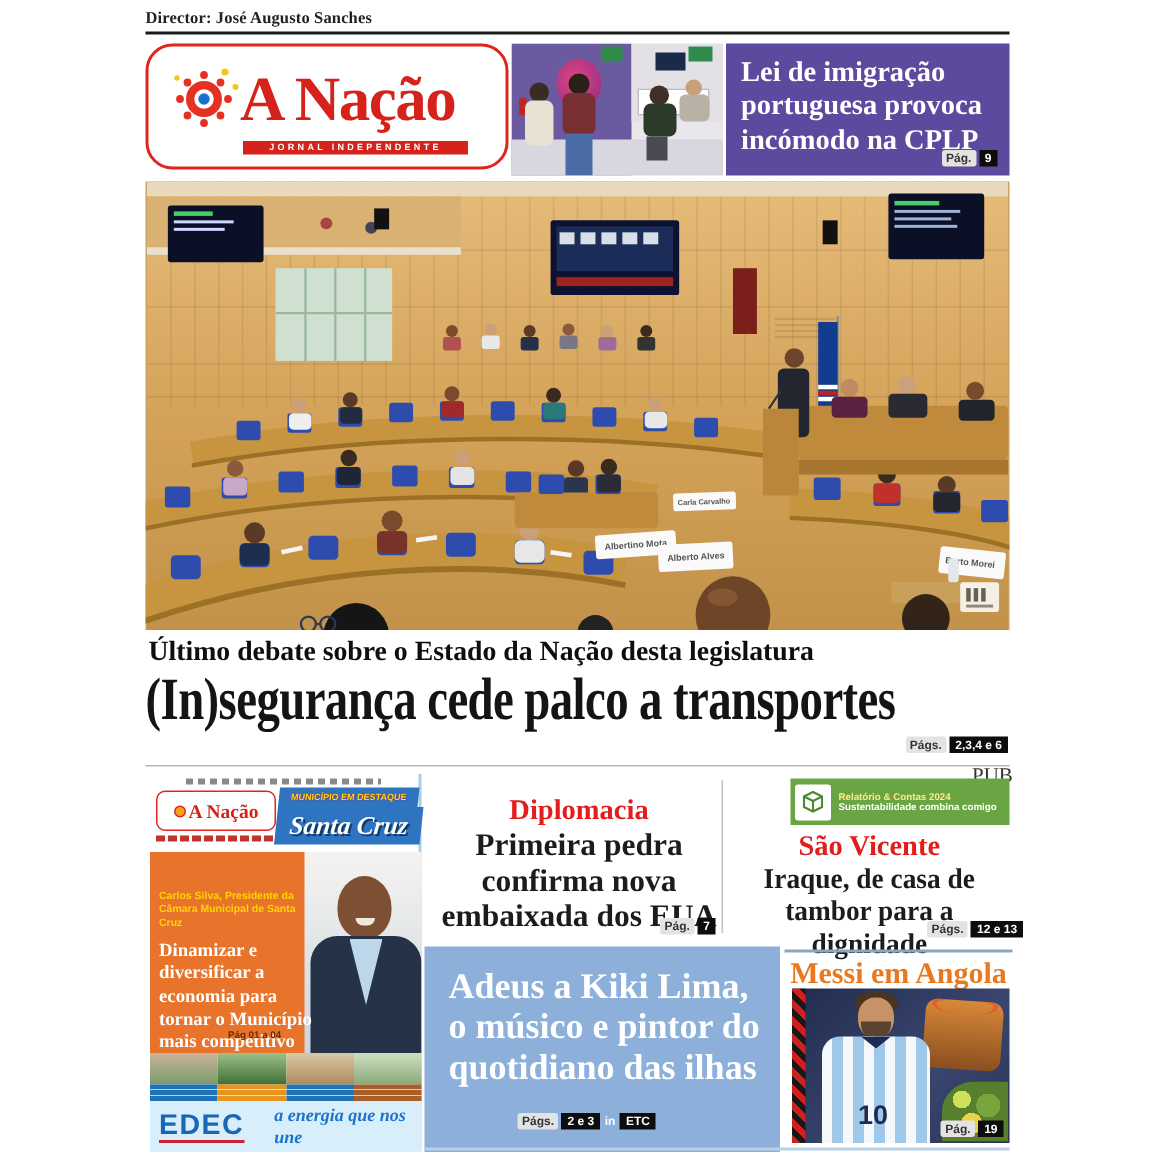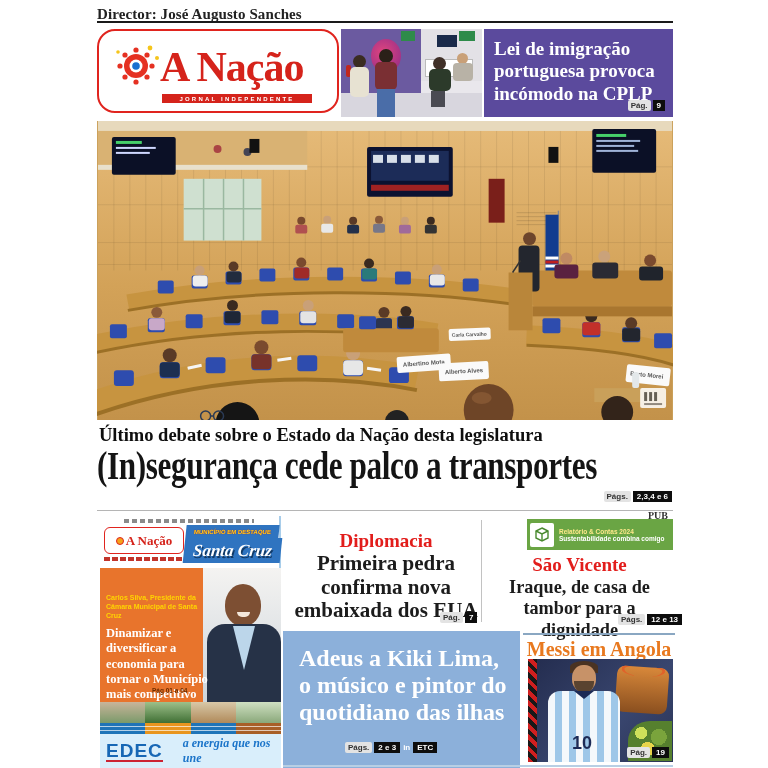--- a/index.html
+++ b/index.html
@@ -2,21 +2,21 @@
 <html><head>
 <meta charset="utf-8">
 <style>
   html,body{margin:0;padding:0;background:#ffffff;}
   .page{position:relative;width:768px;height:768px;background:#ffffff;overflow:hidden;
         font-family:"Liberation Serif","DejaVu Serif",serif;color:#111;}
   .abs{position:absolute;}
 
   
   .topbar{left:97px;top:6px;width:576px;display:flex;justify-content:space-between;
-          font-size:15px;font-weight:bold;color:#222;letter-spacing:.1px;}
+          font-size:11px;font-weight:bold;color:#222;letter-spacing:.1px;}
   .toprule{left:97px;top:21px;width:576px;height:2px;background:#1a1a1a;}
 
   
   .plaque{left:97px;top:29px;width:242px;height:84px;background:#fff;border:2.5px solid #e0241e;
           border-radius:18px;box-sizing:border-box;}
   .brand-title{left:158px;top:44px;font-size:42px;font-weight:900;color:#d5231b;letter-spacing:-1px;line-height:1;}
   .tagline{left:160px;top:92px;width:150px;height:9px;background:#d5231b;color:#fff;
            font-family:"Liberation Sans",sans-serif;font-size:6px;font-weight:bold;letter-spacing:2.2px;
            display:flex;align-items:center;justify-content:center;}
   .mast-photo{left:341px;top:29px;width:141px;height:88px;background:#e9e7ec;overflow:hidden;}
@@ -80,21 +80,21 @@
   .edec-name{font-family:"Liberation Sans",sans-serif;font-size:19px;font-weight:900;color:#1767b5;letter-spacing:1px;border-bottom:2px solid #c23;line-height:1;}
   .edec-slogan{font-size:12px;font-weight:bold;font-style:italic;color:#1b74c9;}
 
   
   .dip-head{left:292px;top:530px;width:188px;}
   .dip-headline{left:292px;top:552px;width:188px;font-size:21px;}
   .dip-badge{left:440px;top:612px;}
   .vdiv{left:481px;top:520px;height:102px;}
 
   
-  .publabel{left:648px;top:510px;font-size:10px;font-weight:bold;color:#333;}
+  .publabel{left:648px;top:510px;font-size:14px;font-weight:normal;color:#333;}
   .greenad{left:527px;top:519px;width:146px;height:31px;background:#6aa544;display:flex;align-items:center;padding:3px;box-sizing:border-box;gap:5px;}
   .cubebox{width:24px;height:24px;background:#fff;border-radius:2px;flex:none;display:flex;align-items:center;justify-content:center;}
   .greenad .t1{color:#ffe98a;font-family:"Liberation Sans",sans-serif;font-size:6.5px;font-weight:bold;}
   .greenad .t2{color:#fff;font-family:"Liberation Sans",sans-serif;font-size:6.5px;font-weight:bold;}
   .sv-head{left:484px;top:554px;width:191px;}
   .sv-headline{left:484px;top:576px;width:191px;font-size:19px;white-space:pre-line;transform:scaleX(.96);transform-origin:center top;}
   .sv-badge{left:618px;top:614px;}
 
   
   .kiki{left:283px;top:631px;width:237px;height:153px;background:#8cb0da;box-sizing:border-box;padding:14px 0 0 16px;}

